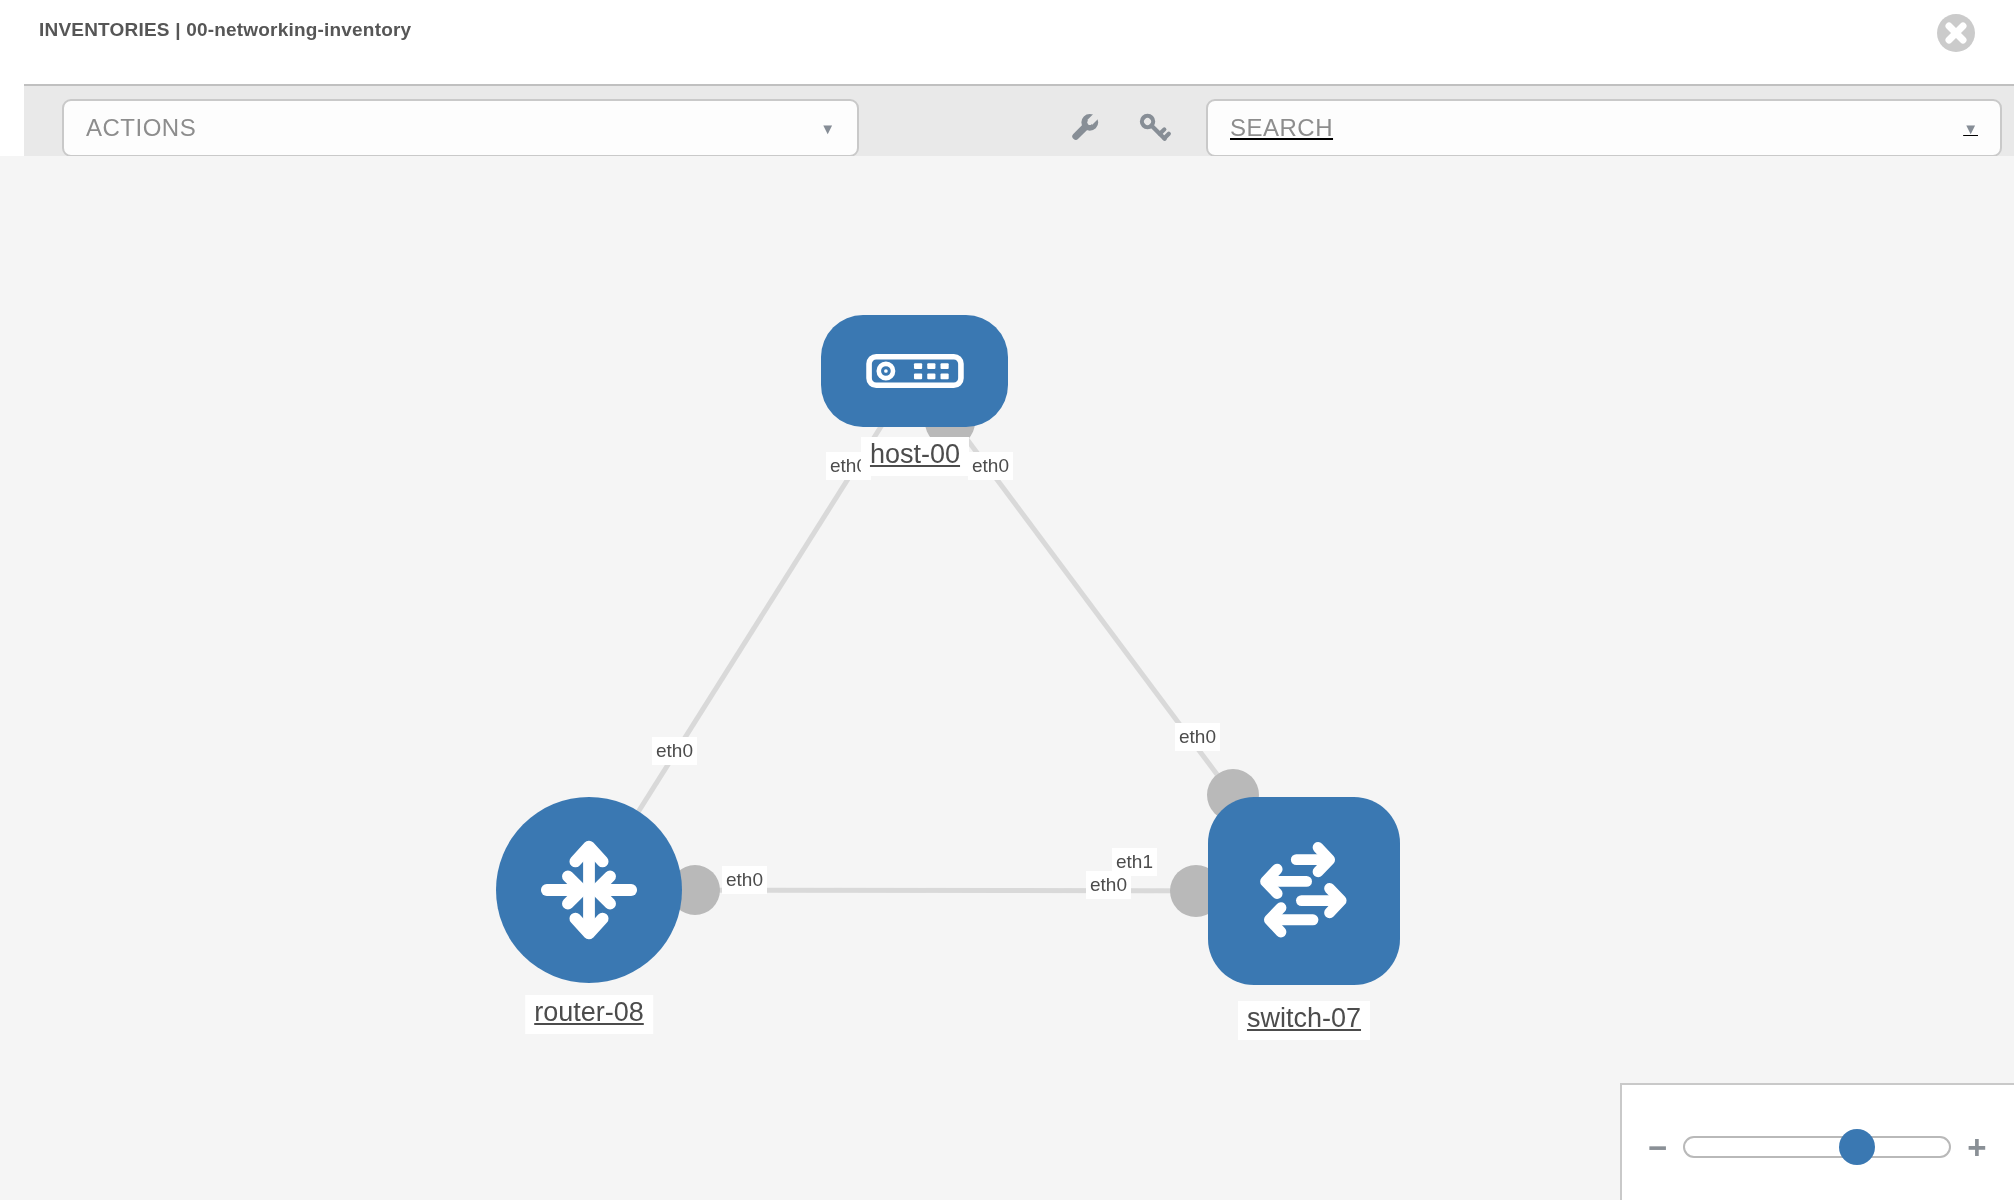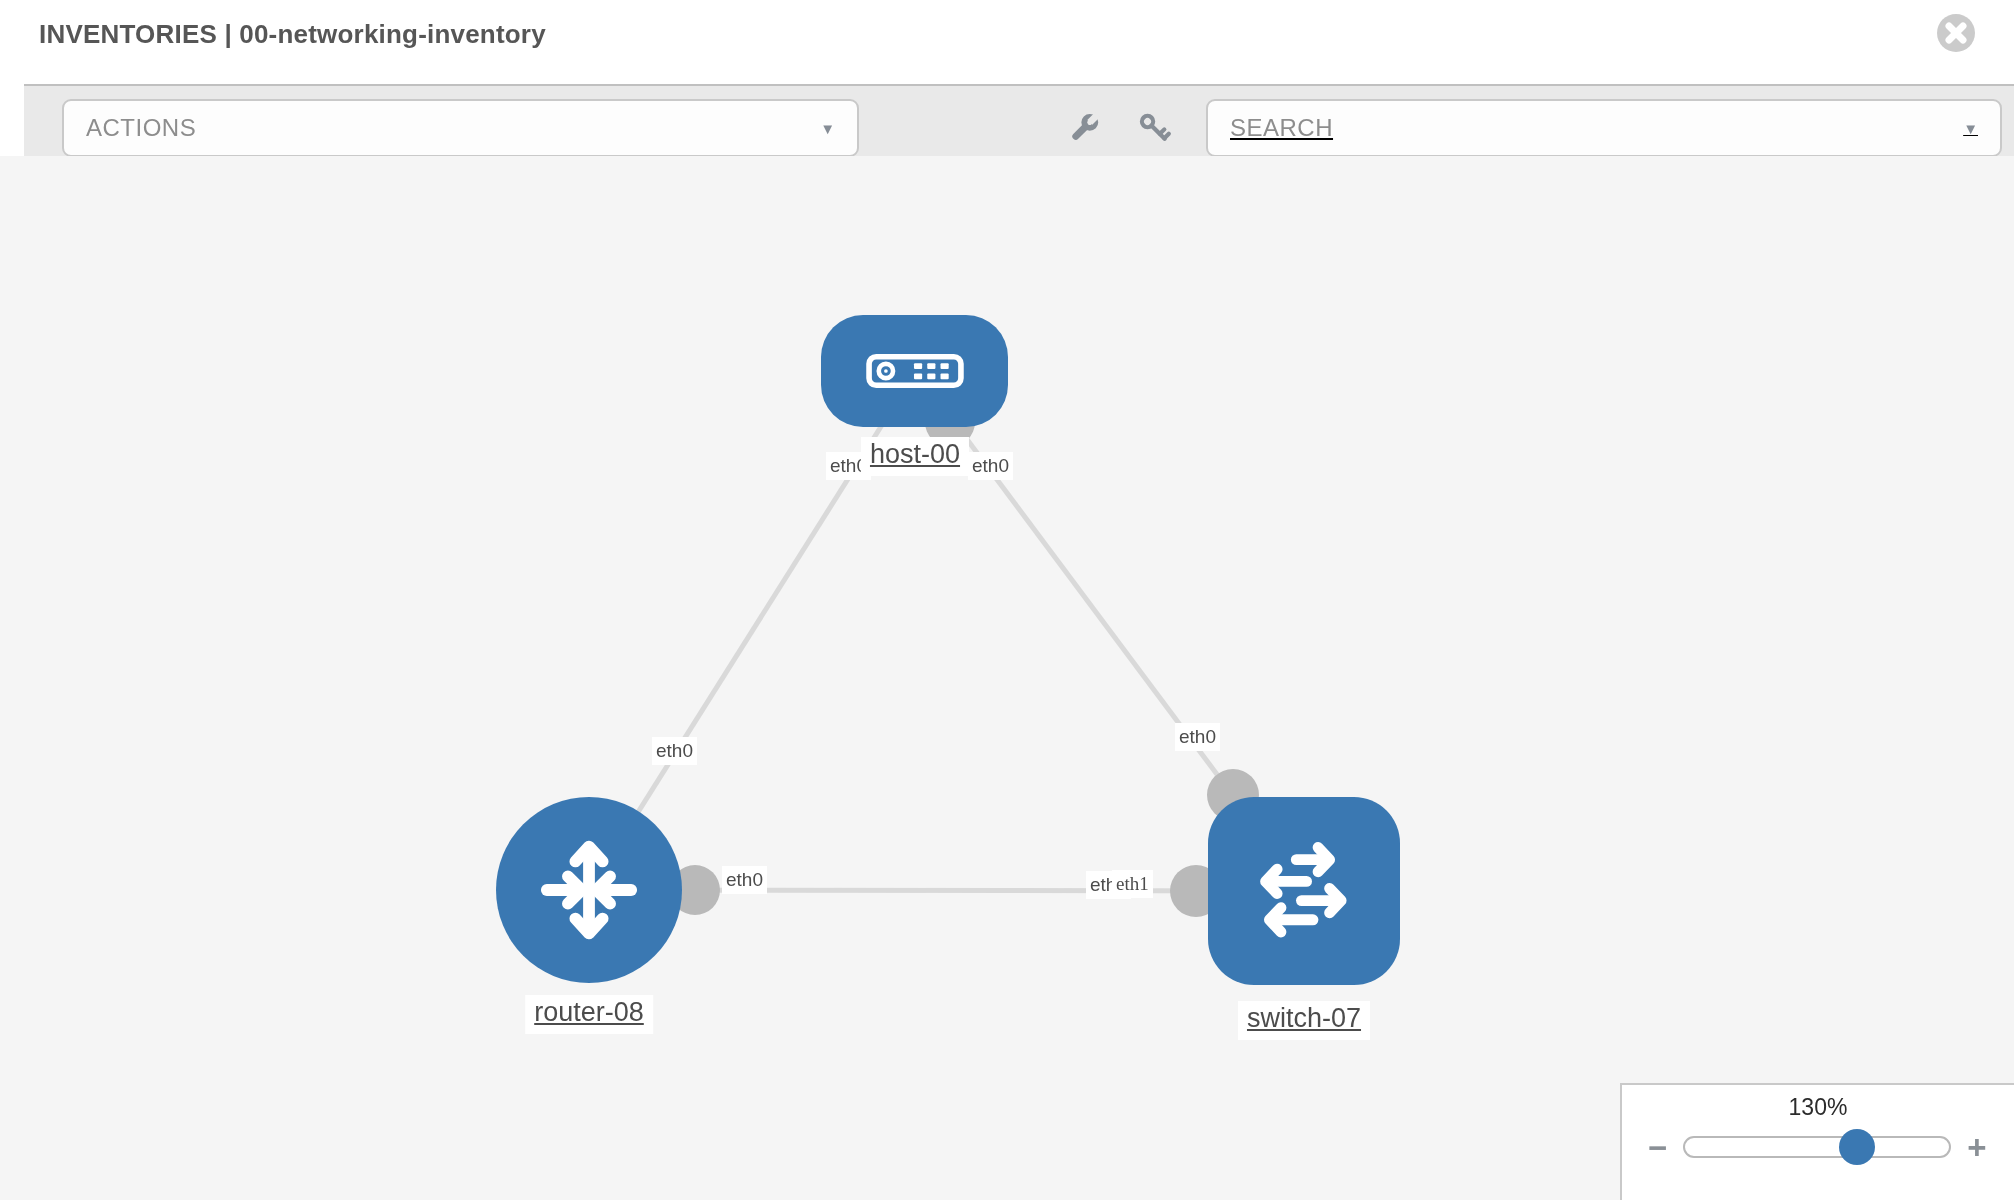--- a/index.html
+++ b/index.html
@@ -2,21 +2,21 @@
 <html><head>
 <meta charset="utf-8">
 <style>
   * { margin:0; padding:0; box-sizing:border-box; }
   html,body { width:2014px; height:1200px; overflow:hidden; background:#fff;
               font-family:"Liberation Sans", sans-serif; }
   .app { position:relative; width:2014px; height:1200px; }
 
   
   .header { position:absolute; left:0; top:0; width:2014px; height:70px; background:#ffffff; }
-  .page-title { position:absolute; left:39px; top:19px; font-size:26px; font-weight:bold; color:#565656; letter-spacing:0.2px; }
+  .page-title { position:absolute; left:39px; top:19px; font-size:19px; font-weight:bold; color:#565656; letter-spacing:0.2px; }
   .close-btn { position:absolute; right:38px; top:13px; width:40px; height:40px; border:none; background:transparent; cursor:pointer; }
 
   
   .toolbar { position:absolute; left:0; top:84px; width:2014px; height:96px; background:#e9e9e9;
              border-top:2px solid #c0c0c0; border-bottom:2px solid #c6c6c6;margin-left:24px; }
   .select { position:absolute; top:13px; height:58px; background:#fdfdfd; border:2px solid #c9c9c9; border-radius:9px;
             display:flex; align-items:center; justify-content:space-between; padding:0 22px; cursor:pointer; }
   .select .lbl { font-size:24px; color:#8d8d8d; letter-spacing:0.5px; }
   .select .caret { font-size:15px; color:#868d96; }
   .actions-box { left:38px; width:797px; }
@@ -143,29 +143,28 @@
           <polyline points="32,63 23,72.5 32,82"></polyline>
       </svg>
     </div>
 
     <div class="chip chip-eth" style="left:826px; top:296px;">eth0</div>
     <div class="chip chip-eth" style="left:968px; top:296px;">eth0</div>
     <div class="chip chip-eth" style="left:652px; top:581px;">eth0</div>
     <div class="chip chip-eth" style="left:1175px; top:567px;">eth0</div>
     <div class="chip chip-eth" style="left:722px; top:710px;">eth0</div>
     <div class="chip chip-eth" style="left:1086px; top:715px;">eth0</div>
-    <div class="chip chip-eth" style="left:1112px; top:714px;font-family:Liberation Serif, serif;">eth1</div>
+    <div class="chip chip-eth" style="left:1112px; top:692px;">eth1</div>
 
     <div class="chip chip-name" style="left:915px; top:281px;">host-00</div>
     <div class="chip chip-name" style="left:589px; top:839px;">router-08</div>
     <div class="chip chip-name" style="left:1304px; top:845px;">switch-07</div>
   </div>
 
   <div class="zoom-panel">
-    <div class="zoom-level">130%</div>
     <div class="zoom-row">
       <span class="zoom-glyph">−</span>
       <div class="slider-track">
         <div class="slider-thumb"></div>
       </div>
       <span class="zoom-glyph">+</span>
     </div>
   </div>
 
 </div>

